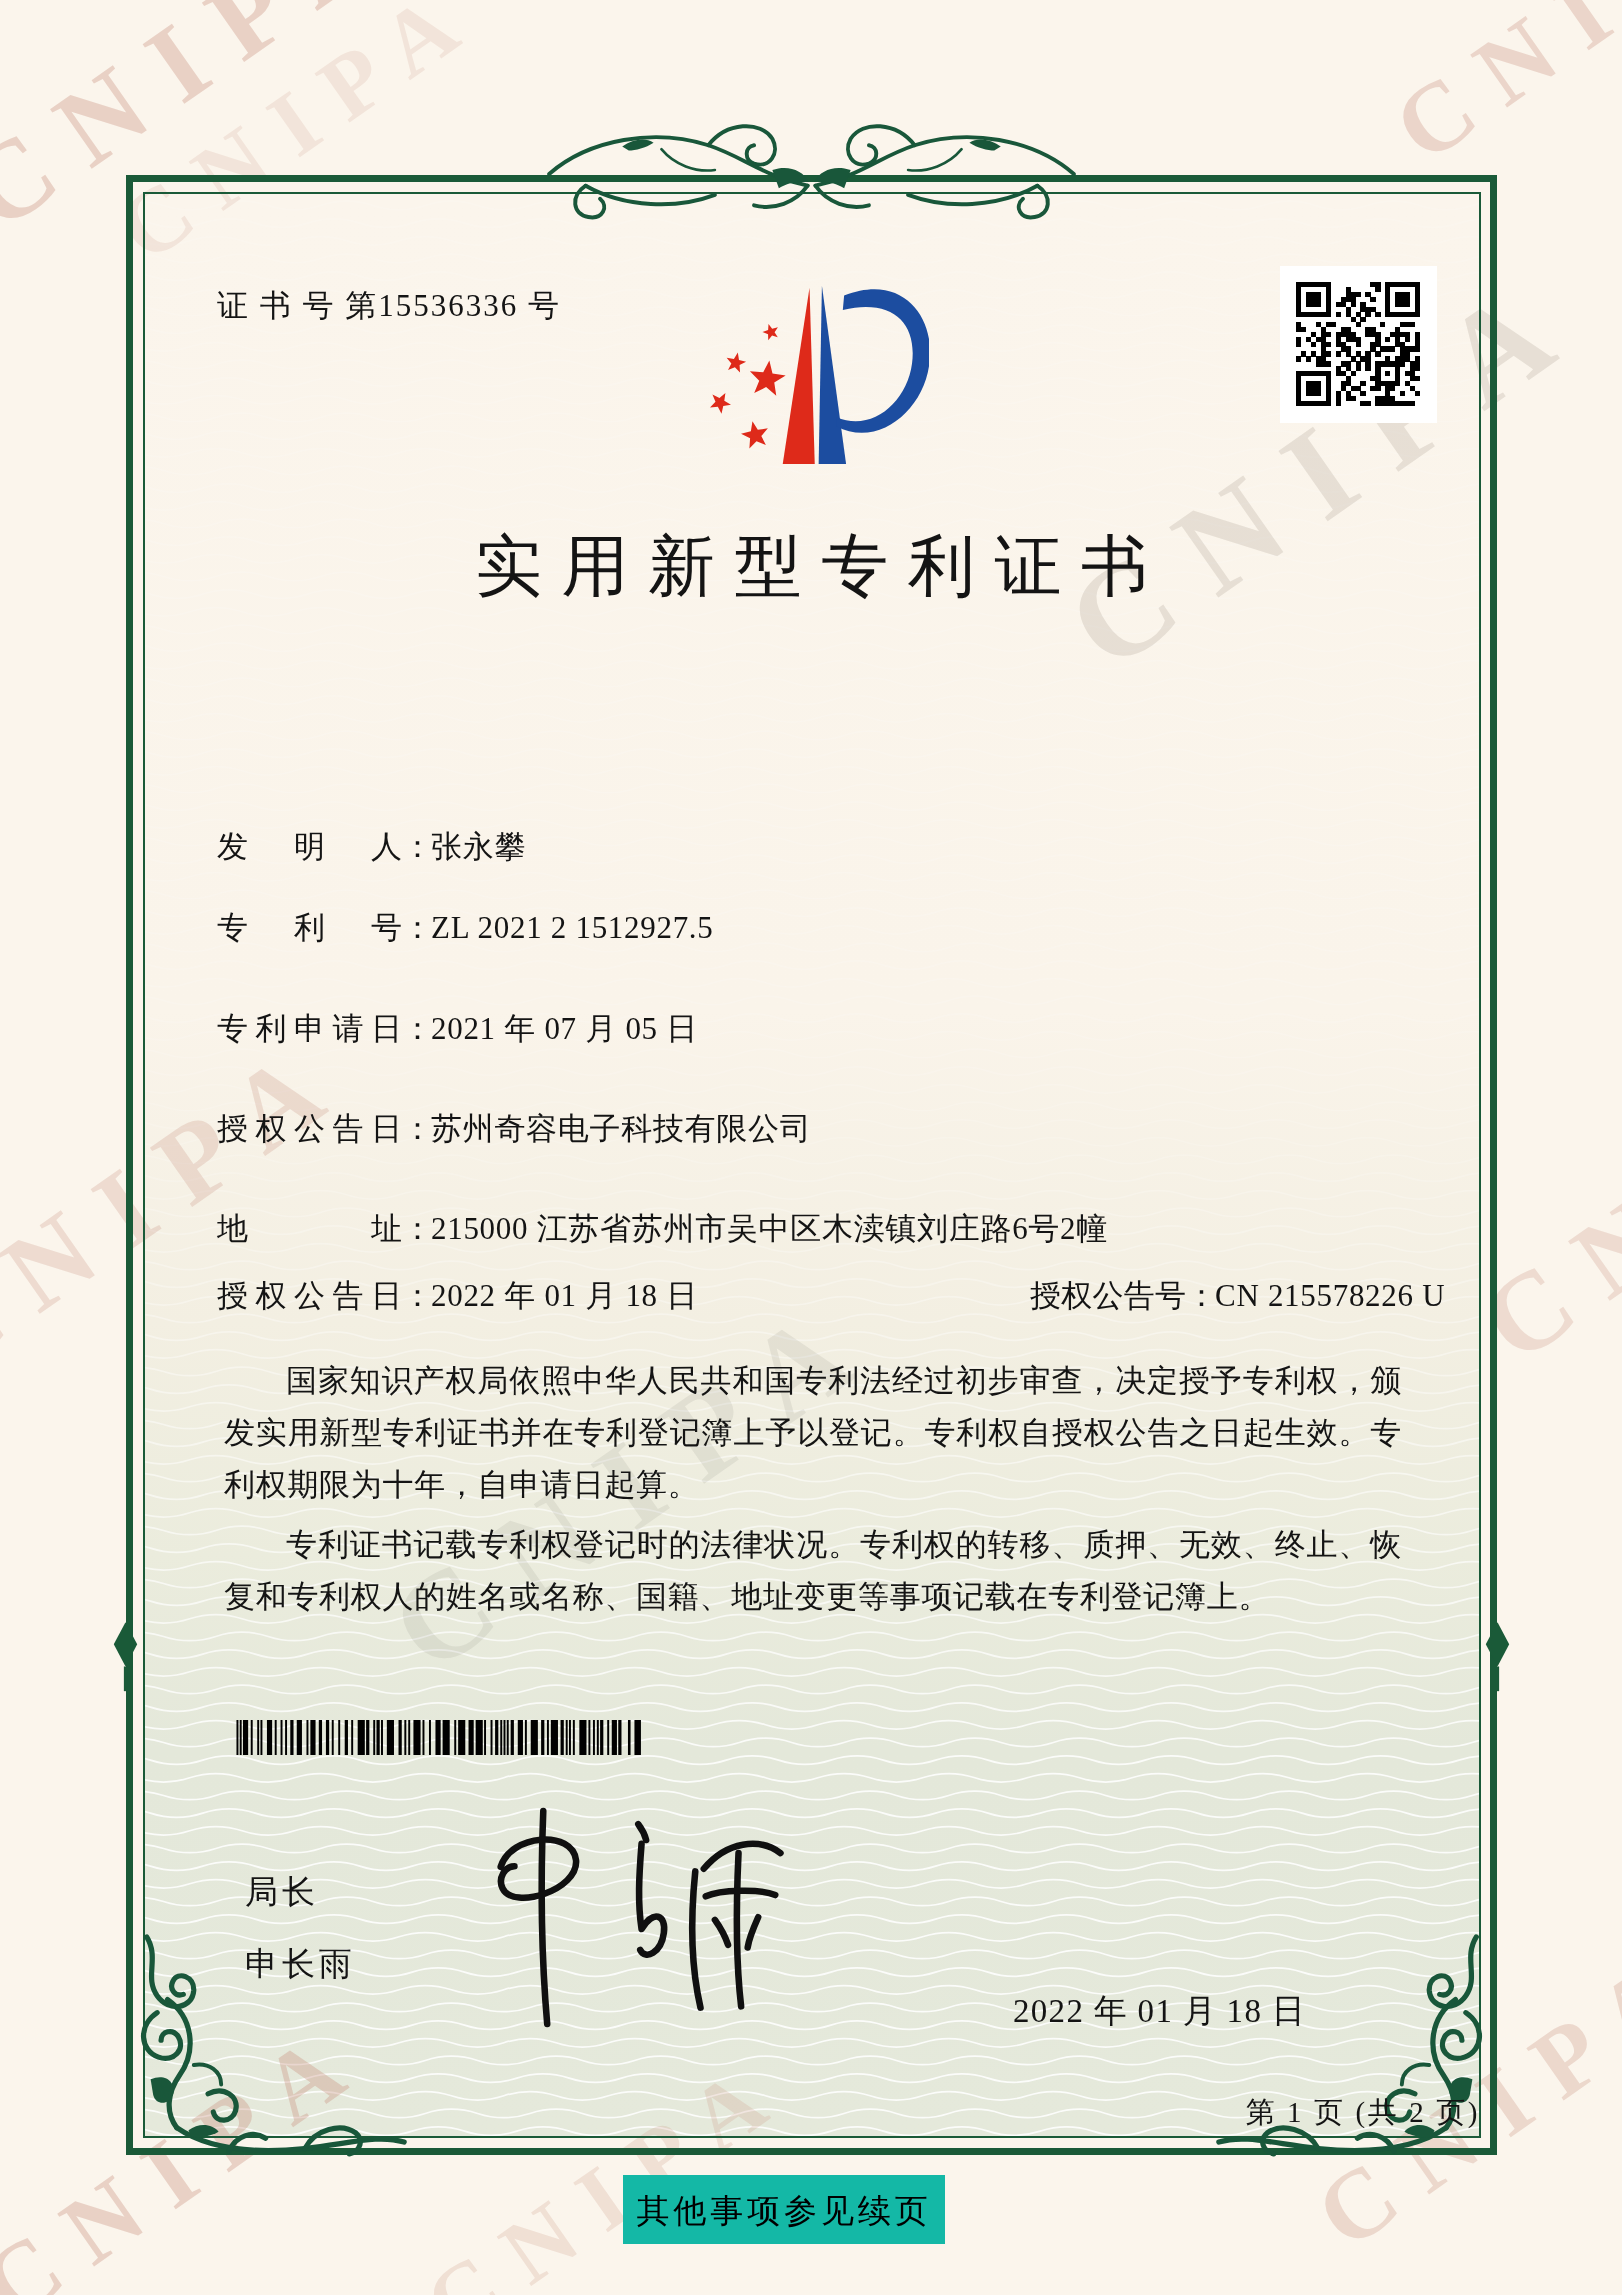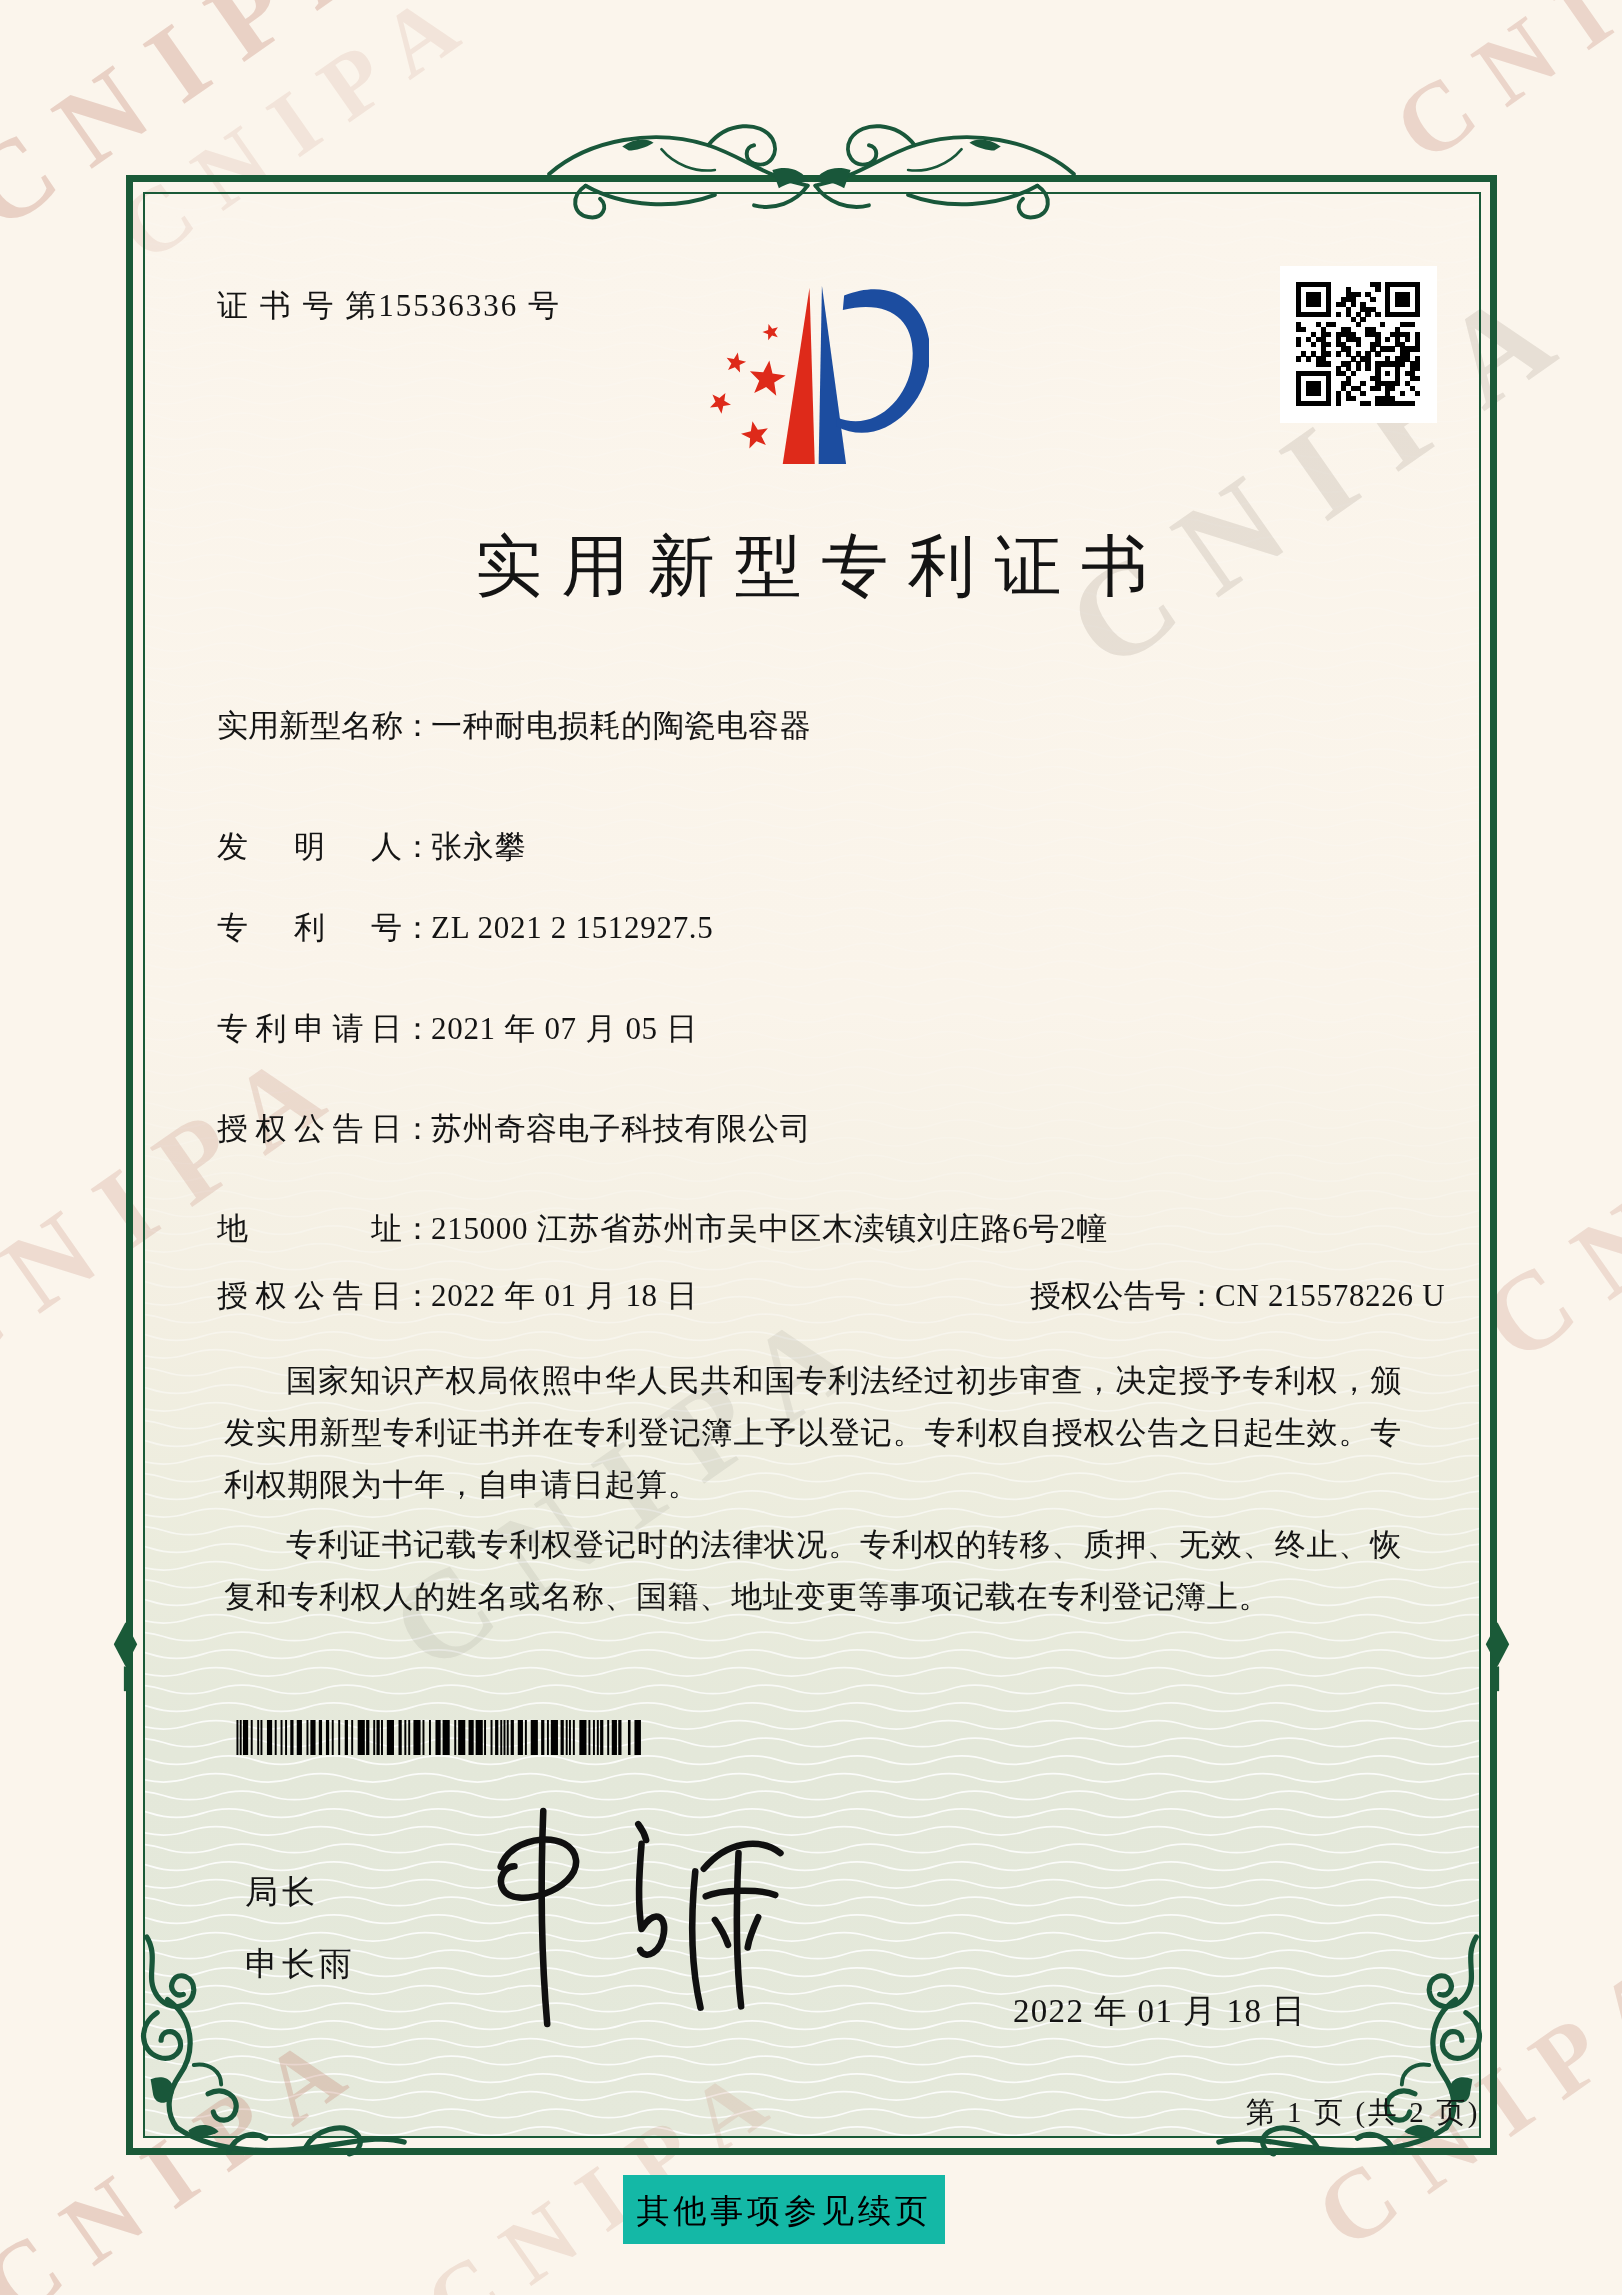--- a/index.html
+++ b/index.html
@@ -548,23 +548,20 @@
           <rect x="19" y="24" width="1.04" height="1.04" fill="#000"></rect>
           <rect x="20" y="24" width="1.04" height="1.04" fill="#000"></rect>
           <rect x="21" y="24" width="1.04" height="1.04" fill="#000"></rect>
           <rect x="22" y="24" width="1.04" height="1.04" fill="#000"></rect>
           <rect x="23" y="24" width="1.04" height="1.04" fill="#000"></rect>
         </svg>
     </div>
 
     <div class="doc-title">实用新型专利证书</div>
 
-    <div class="field-row" style="top:705px">
-      <span class="flabel">实用新型名称</span><span class="fcolon">：</span><span class="fvalue">一种耐电损耗的陶瓷电容器</span>
-    </div>
     <div class="field-row" style="top:826px">
       <span class="flabel">发明人</span><span class="fcolon">：</span><span class="fvalue">张永攀</span>
     </div>
     <div class="field-row" style="top:907px">
       <span class="flabel">专利号</span><span class="fcolon">：</span><span class="fvalue">ZL 2021 2 1512927.5</span>
     </div>
     <div class="field-row" style="top:1008px">
       <span class="flabel">专利申请日</span><span class="fcolon">：</span><span class="fvalue">2021 年 07 月 05 日</span>
     </div>
     <div class="field-row" style="top:1108px">

